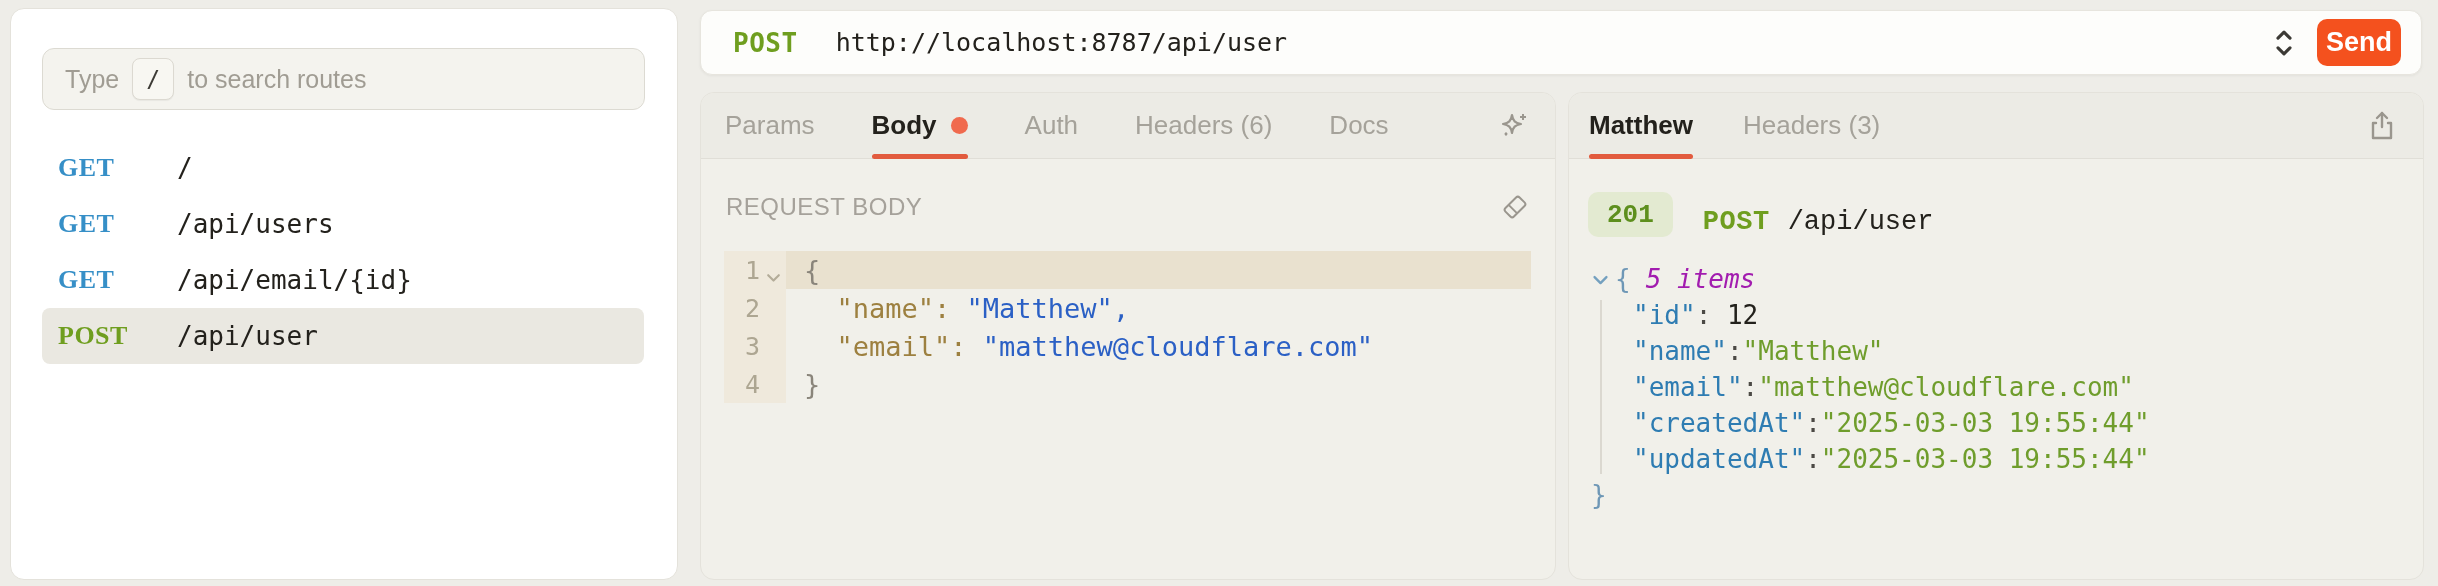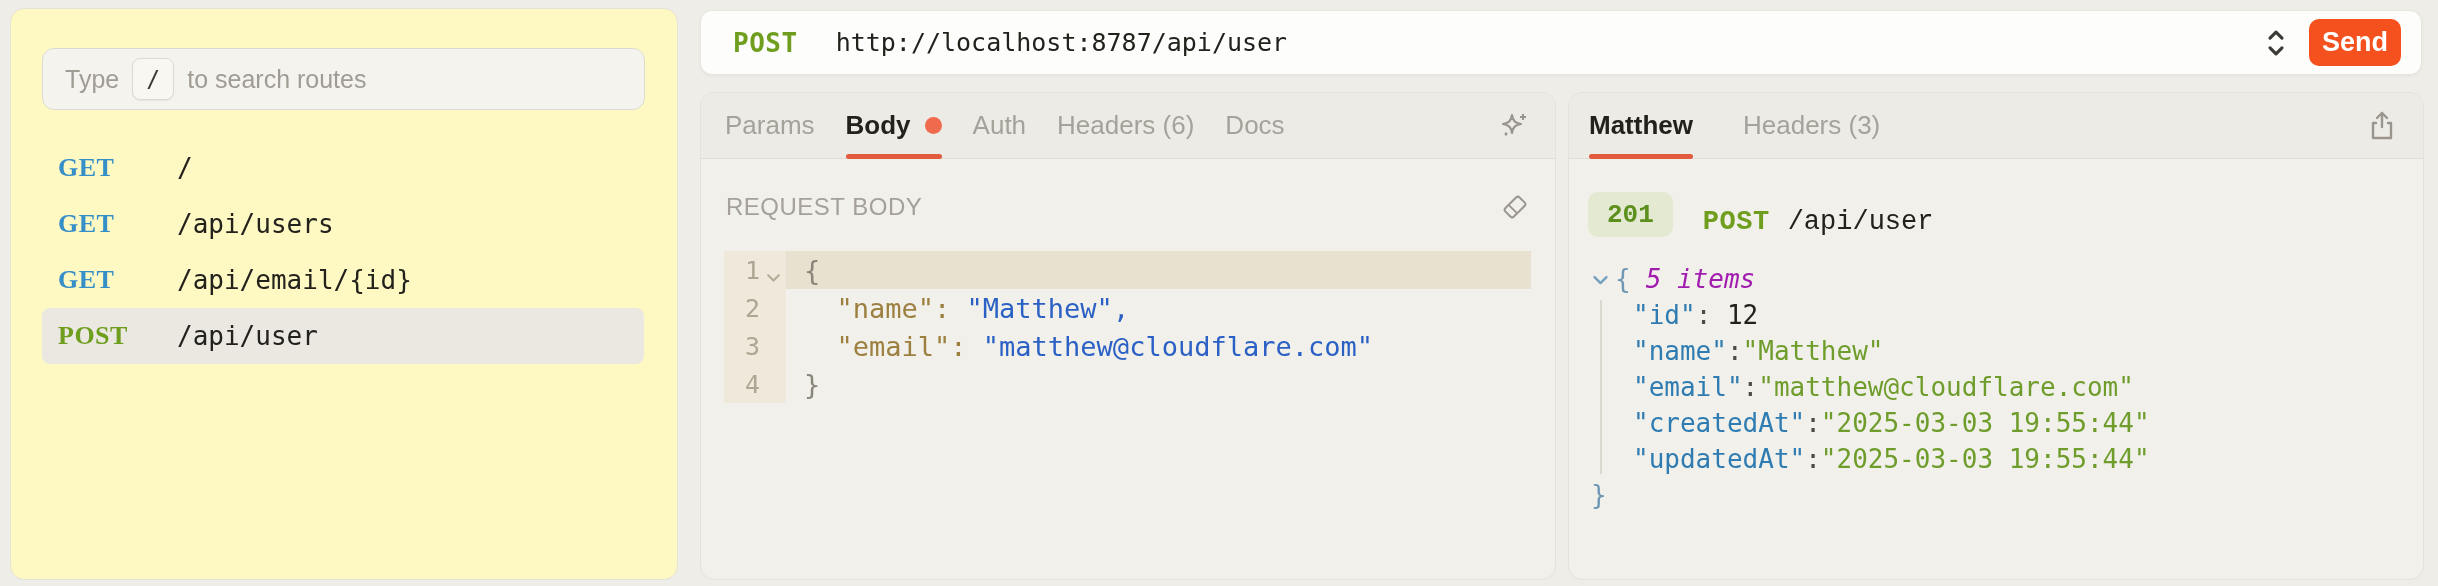--- a/index.html
+++ b/index.html
@@ -14,21 +14,21 @@
 
   .card {
     position:absolute;
     background:#f1f0ea;
     border:1px solid #e4e2db;
     border-radius:14px;
     overflow:hidden;
   }
 
   
-  .sidebar { left:10px; top:8px; width:668px; bottom:6px; background:#fef9c3; }
+  .sidebar { left:10px; top:8px; width:668px; bottom:6px; background:#ffffff; }
   .search-box {
     position:absolute; left:31px; top:39px; width:603px; height:62px;
     border:1px solid #dcdad2; border-radius:12px; background:#f4f3ee;
     display:flex; align-items:center; gap:13px; padding:0 22px;
     color:#a09c93; font-size:25px;
   }
   .search-box kbd {
     width:42px; height:42px; border:1px solid #dcd9d1; border-radius:8px;
     background:#f8f7f2; box-shadow:0 1px 1px rgba(0,0,0,.05);
     display:flex; align-items:center; justify-content:center;
@@ -48,21 +48,21 @@
   .url-bar {
     position:absolute; left:700px; top:10px; width:1722px; height:65px;
     background:#fdfdfb; border:1px solid #e7e5de; border-radius:12px;
     box-shadow:0 1px 3px rgba(0,0,0,.05);
     display:flex; align-items:center; padding:0 20px 0 32px;
   }
   .url-bar .req-method { font-size:26px; font-weight:700; color:var(--method-post); margin-right:38px; letter-spacing:.5px; }
   .url-bar .url-text { flex:1; font-size:25px; color:#23211c; }
   .stepper { width:30px; height:36px; margin-right:18px; color:#3c3a35; cursor:pointer; flex:none; }
   .send-btn {
-    width:92px; height:47px; border:none; border-radius:10px;
+    width:84px; height:47px; border:none; border-radius:10px;
     background:var(--accent-send); color:#fff;
     font-family:"Liberation Sans", sans-serif; font-size:27px; font-weight:700;
     display:flex; align-items:center; justify-content:center; cursor:pointer; flex:none;
   }
 
   
   .panel-mid   { left:700px;  top:92px; width:856px; bottom:6px; }
   .panel-right { left:1568px; top:92px; width:856px; bottom:6px; }
   .tabbar {
     height:66px; background:#ecebe5; border-bottom:1px solid #e0ded7;
@@ -159,21 +159,21 @@
   <span class="url-text mono">http://localhost:8787/api/user</span>
   <svg class="stepper" viewBox="0 0 24 30" fill="none" stroke="currentColor" stroke-width="2.6" stroke-linecap="round" stroke-linejoin="round">
     <path d="M7 11 l5-5 5 5"></path>
       <path d="M7 19 l5 5 5-5"></path>
   </svg>
   <button class="send-btn">Send</button>
 </div>
 
 <section class="card panel-mid">
   <div class="tabbar">
-    <div id="req-tabs" style="display:flex;align-items:center;gap:31px;height:100%">
+    <div id="req-tabs" style="display:flex;align-items:center;gap:57px;height:100%">
         <div class="tab">
           <span>Params</span>
         </div>
         <div class="tab active">
           <span>Body</span>
           <span class="dot"></span>
         </div>
         <div class="tab">
           <span>Auth</span>
         </div>

